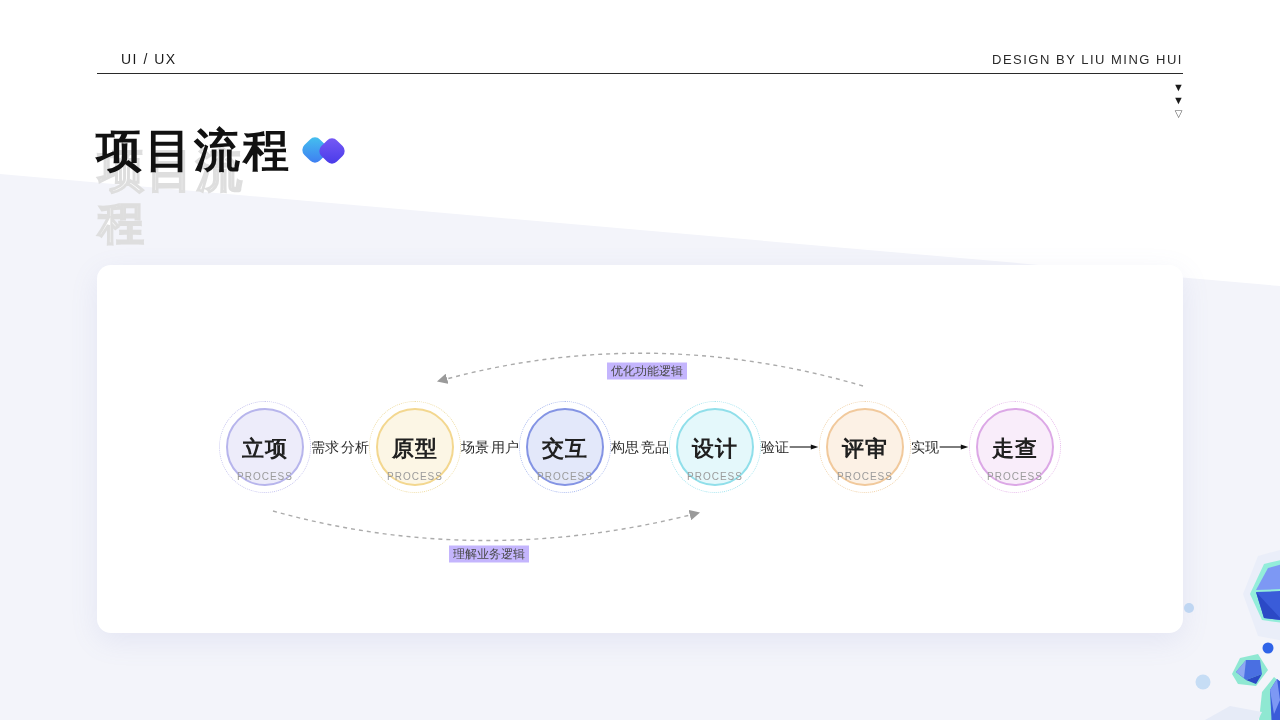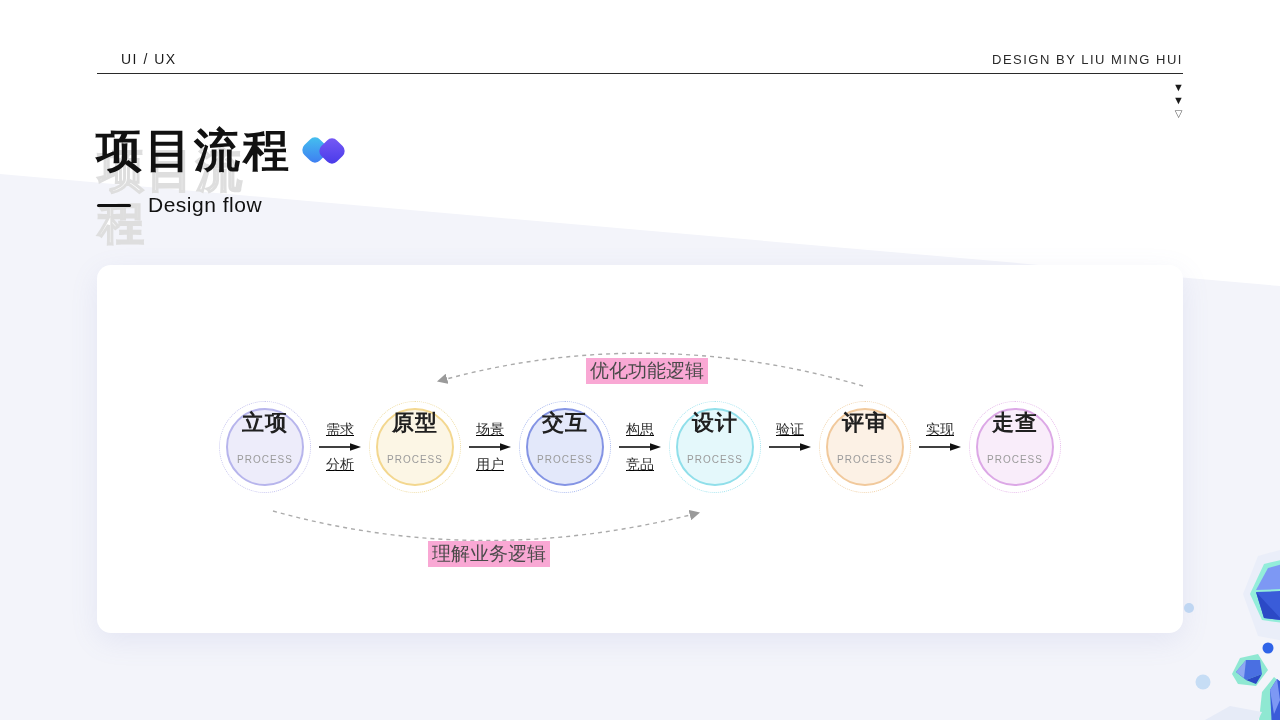--- a/index.html
+++ b/index.html
@@ -62,45 +62,45 @@
   .subtitle .sub-text { font-size:21px; color:#111; font-weight:500; letter-spacing:0.5px; }
   
   .card {
     position:absolute; left:97px; top:265px; width:1086px; height:368px;
     background:#ffffff; border-radius:14px; z-index:1;
     box-shadow:0 8px 28px rgba(125,135,195,0.12);
   }
   .arcs { position:absolute; inset:0; width:100%; height:100%; }
   .arc { fill:none; stroke:var(--arc,#ababab); stroke-width:1.4; stroke-dasharray:4 4; }
   .loop-label {
-    position:absolute; transform:translate(-50%,-50%); font-size:19px;
-    color:#4a4a4a; white-space:nowrap; background:#f9a8d4; padding:0 4px;
+    position:absolute; transform:translate(-50%,-50%); font-size:12px;
+    color:#4a4a4a; white-space:nowrap; background:#c4b5fd; padding:0 4px;
   }
   .loop-top    { left:550px; top:106px; }
   .loop-bottom { left:392px; top:257px;margin-top:32px; }
   
   .flow-row {
     position:absolute; top:136px; left:50%; transform:translateX(-50%);
     display:flex; align-items:center;
   }
   .node {
     width:92px; height:92px; border-radius:50%;
     border:1px dotted var(--ring,#ccc);
     display:flex; align-items:center; justify-content:center; flex:0 0 auto;
   }
   .node-inner {
     width:78px; height:78px; border-radius:50%;
     background:var(--fill,#eee); border:2px solid var(--border,#bbb);
-    display:flex; flex-direction:column; align-items:center; justify-content:flex-start;
+    display:flex; flex-direction:column; align-items:center; justify-content:flex-end;
   }
   .node-label { font-size:22px; font-weight:bold; color:#202020; letter-spacing:1px; line-height:25px; }
-  .node-sub   { font-size:10px; color:#9b9b9b; letter-spacing:1px; line-height:14px; margin-top:18px; }
+  .node-sub   { font-size:10px; color:#9b9b9b; letter-spacing:1px; line-height:14px; margin-top:9px; }
   .connector {
-    width:58px; flex:0 0 auto; display:flex; flex-direction:column;
-    align-items:center; justify-content:center;text-decoration:underline;
+    width:58px; flex:0 0 auto; display:flex; flex-direction:row;
+    align-items:center; justify-content:center;
   }
   .conn-label { height:21px; line-height:21px; font-size:14px; color:#2b2b2b; white-space:nowrap; }
   .conn-arrow { display:block; margin:2px 0; }
   .conn-arrow line    { stroke:var(--arrow,#111); stroke-width:1.6; }
   .conn-arrow polygon { fill:var(--arrow,#111); }
   
   .deco { position:absolute; inset:0; z-index:3; pointer-events:none; }
 </style>
 </head>
 <body>
@@ -120,24 +120,20 @@
 
   <div class="title-row">
     <div class="title-box">
       <div class="title-ghost">项目流程</div>
       <h1 class="title">项目流程</h1>
     </div>
     <div class="title-icon" style="--l1: #45C6EE; --l2: #3E78F2; --r1: #7A5CF6; --r2: #4538E8;">
       <i class="d1"></i>
       <i class="d2"></i>
     </div>
-  </div>
-  <div class="subtitle">
-    <span class="dash"></span>
-    <span class="sub-text">Design flow</span>
   </div>
 
   <div class="card">
     <svg class="arcs" viewBox="0 0 1086 368">
       <defs>
         <marker id="arr" viewBox="0 0 10 10" refX="8" refY="5" markerWidth="7.5" markerHeight="7.5" orient="auto">
           <path d="M0,0 L10,5 L0,10 z" fill="#9a9a9a"></path>
         </marker>
       </defs>
       <path class="arc" d="M766,121 Q551,58 342,116" marker-end="url(#arr)"></path>

